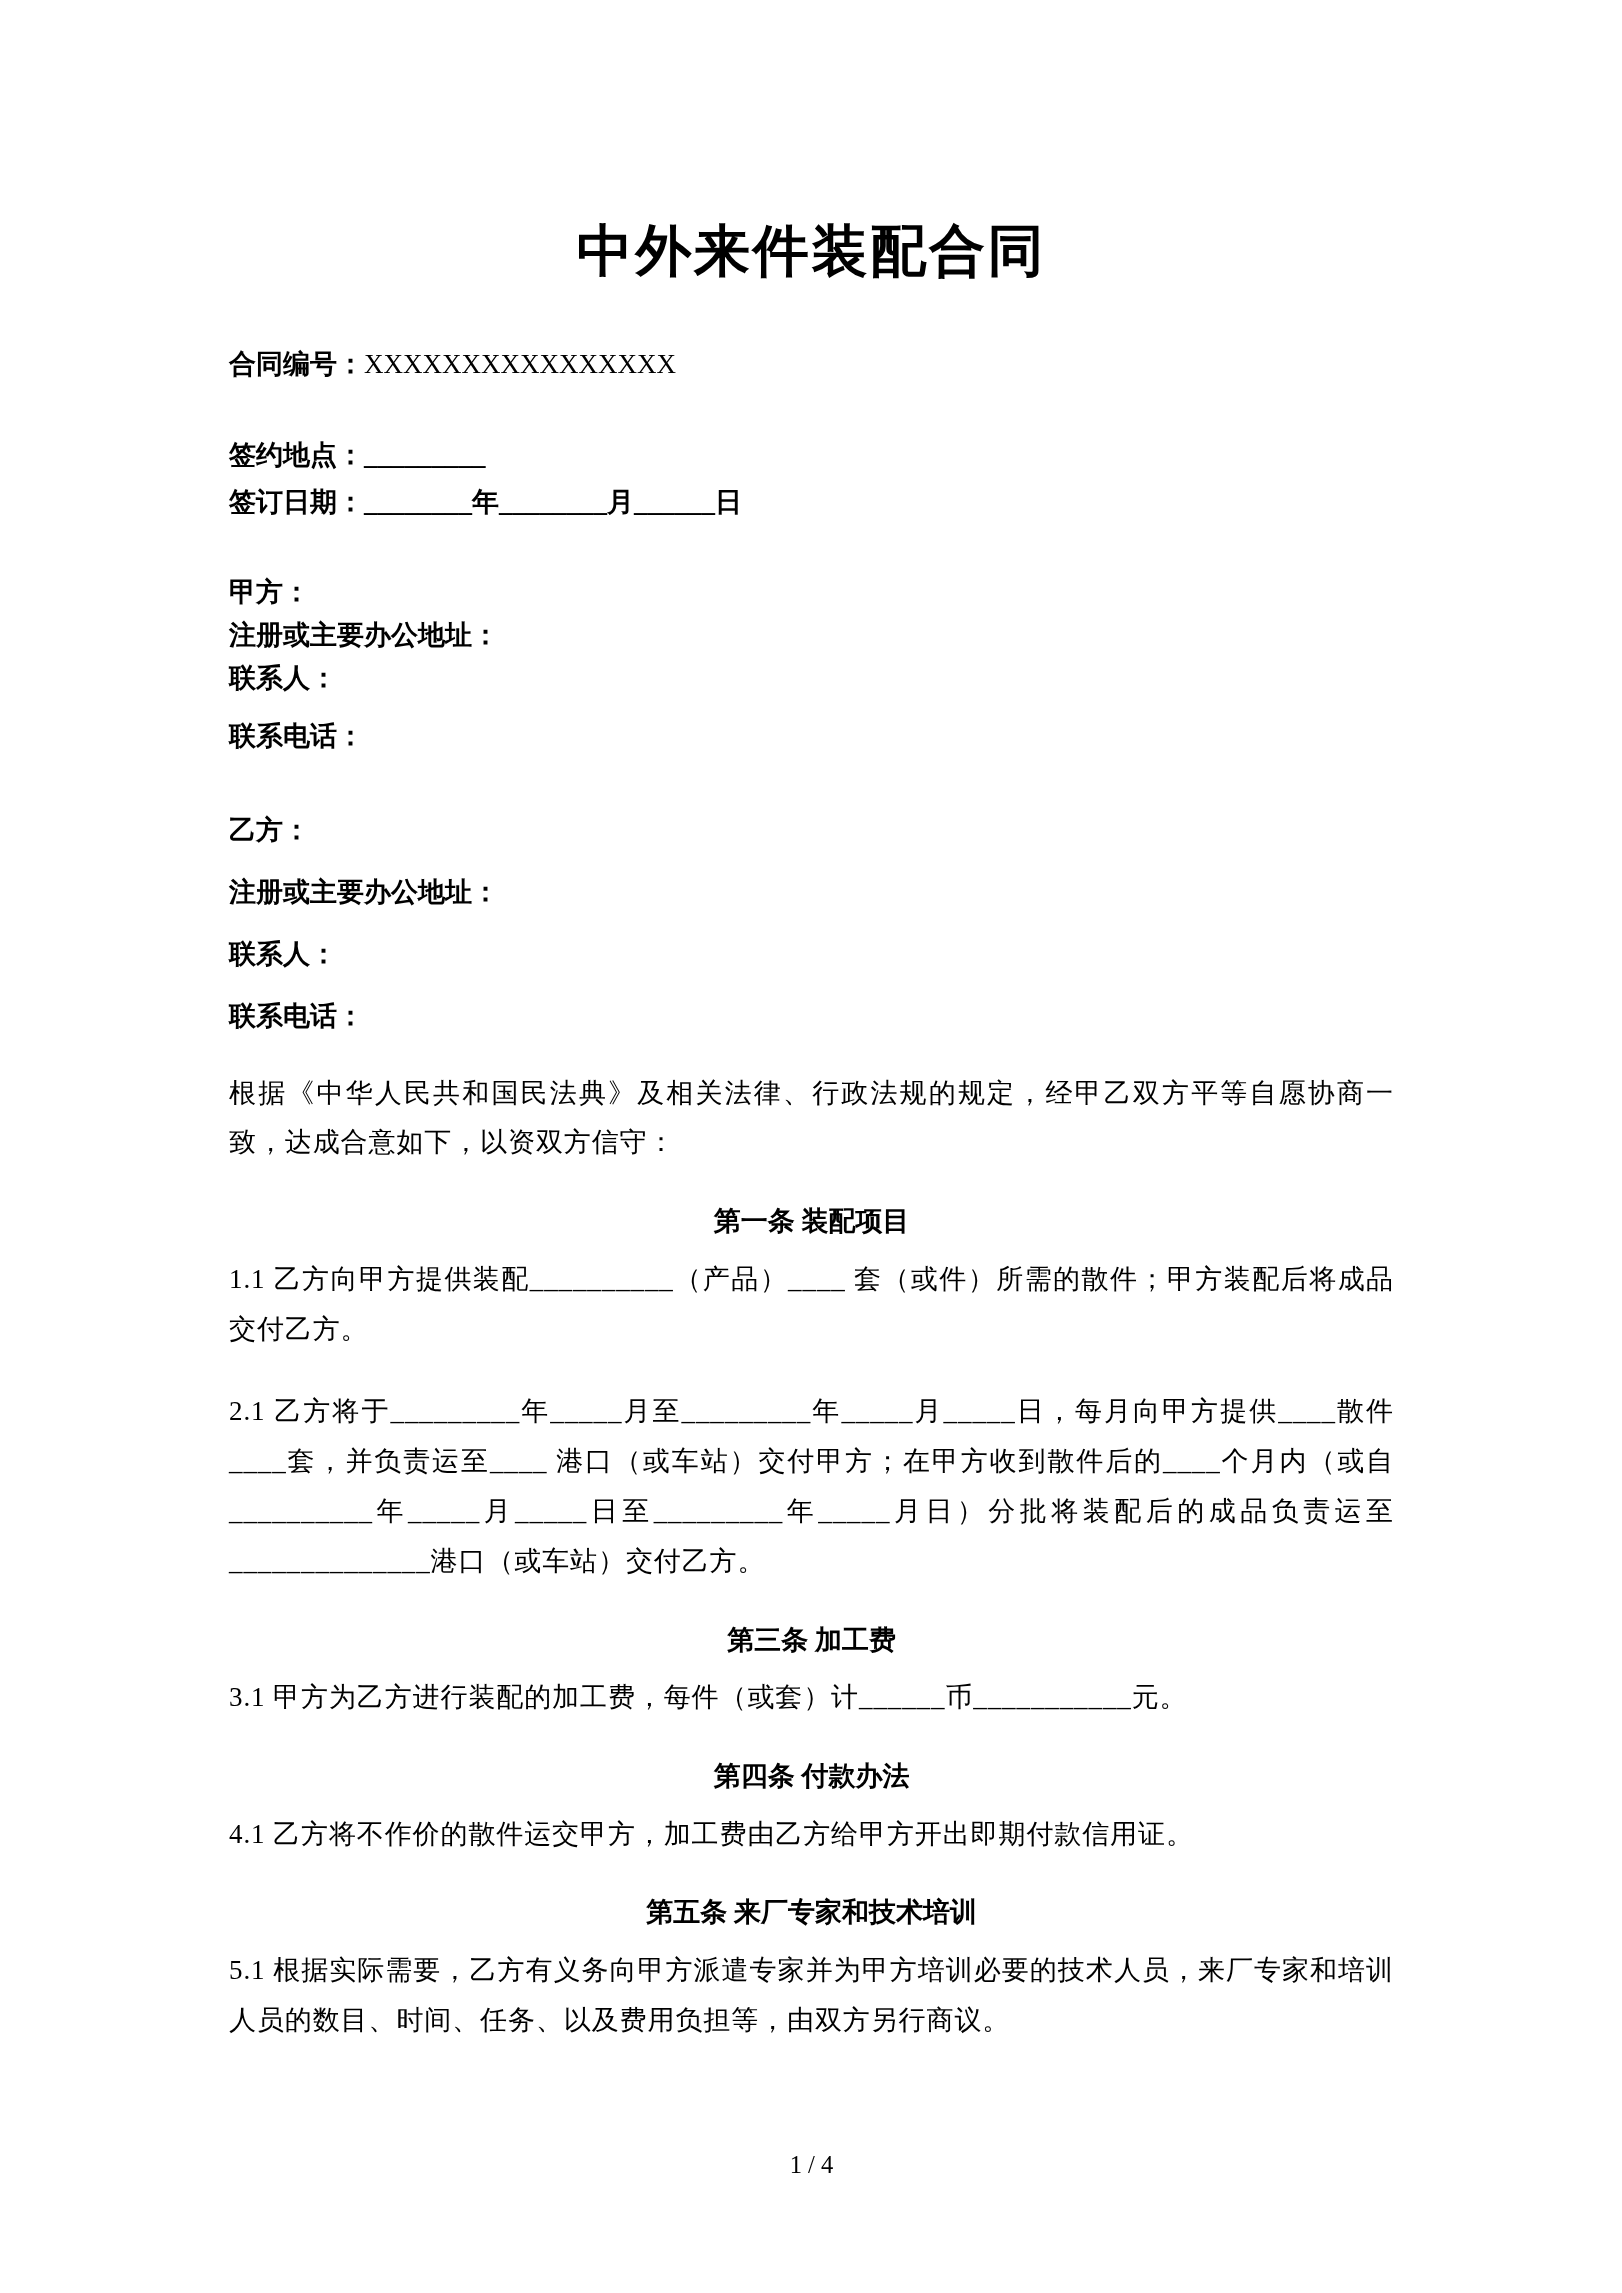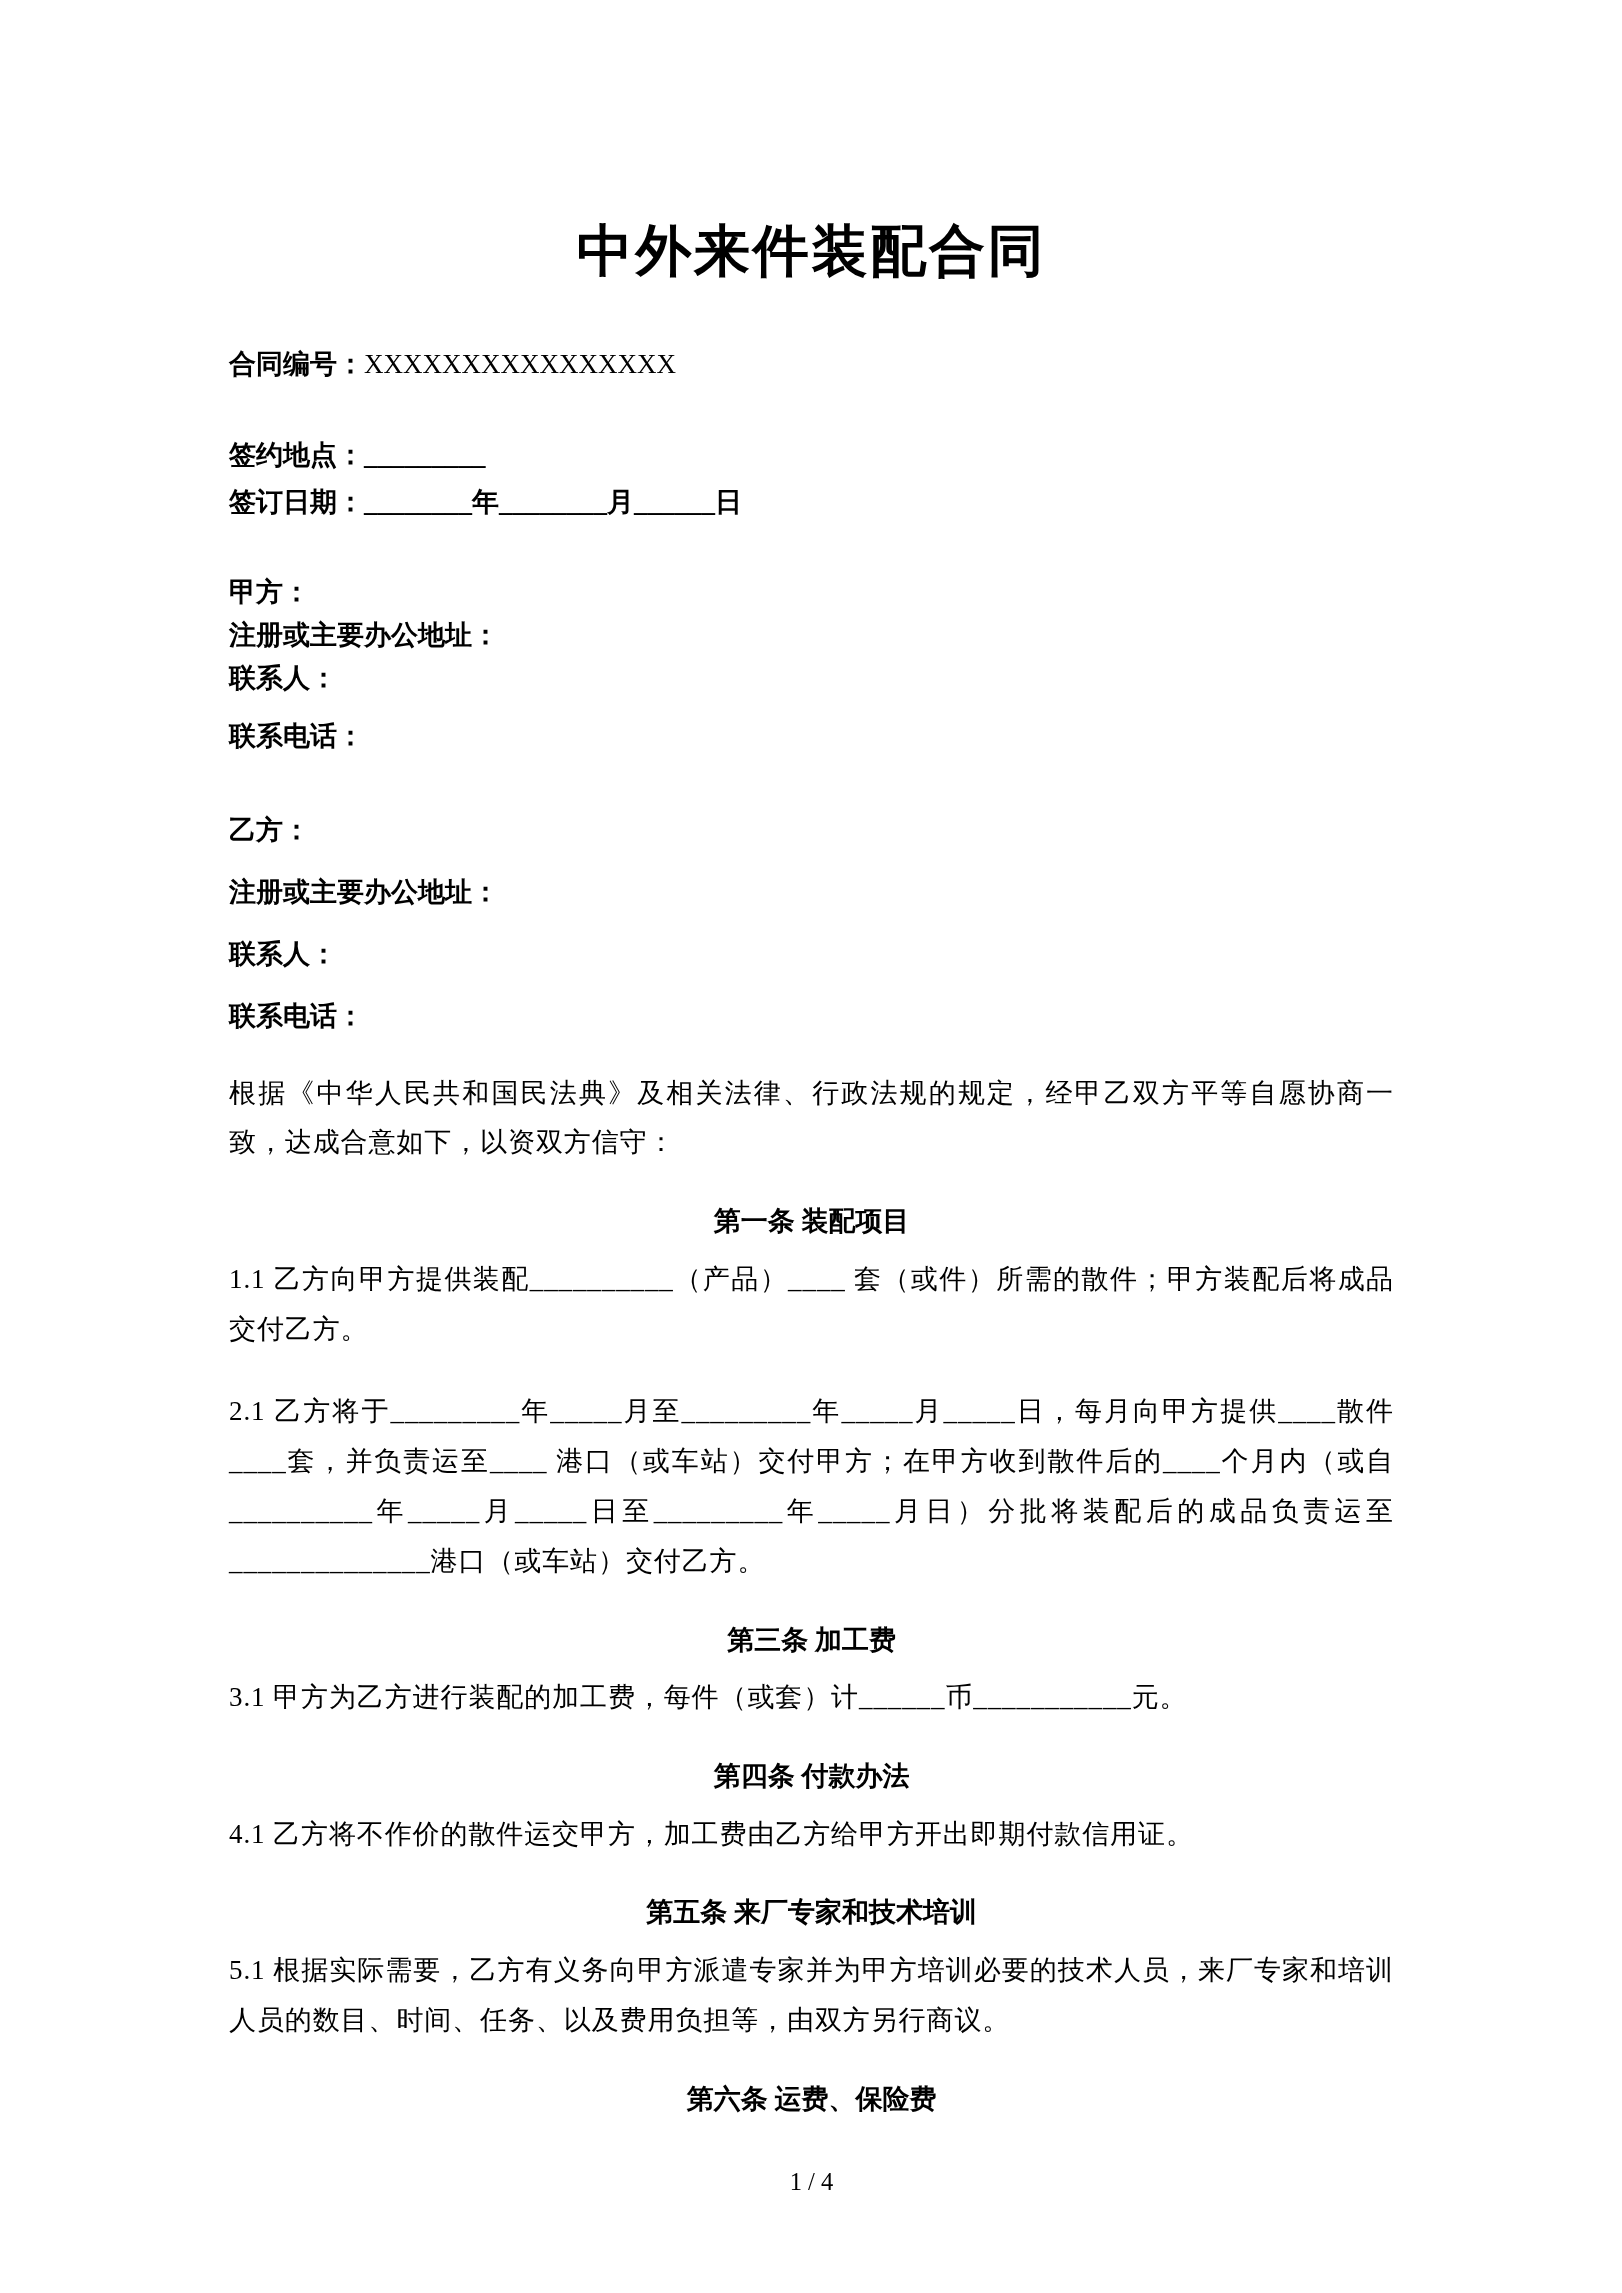--- a/index.html
+++ b/index.html
@@ -65,21 +65,21 @@
   }
   .section-body {
     font-size: 27px;
     line-height: 1.85;
     text-align: justify;
     letter-spacing: 0.9px;
   }
   .section-body:empty { display: none; }
   .footer {
     position: absolute;
-    bottom: 98px;
+    bottom: 115px;
     left: 0;
     width: 100%;
     text-align: center;
     font-size: 24.5px;
   }
 </style>
 </head>
 <body>
 
 <div class="page">
@@ -128,21 +128,17 @@
   <div class="section">
     <h2 class="section-heading">第四条 付款办法</h2>
     <p class="section-body">4.1 乙方将不作价的散件运交甲方，加工费由乙方给甲方开出即期付款信用证。</p>
   </div>
 
   <div class="section">
     <h2 class="section-heading">第五条 来厂专家和技术培训</h2>
     <p class="section-body">5.1 根据实际需要，乙方有义务向甲方派遣专家并为甲方培训必要的技术人员，来厂专家和培训人员的数目、时间、任务、以及费用负担等，由双方另行商议。</p>
   </div>
 
-  <div class="section">
-    <h2 class="section-heading">第六条 运费、保险费</h2>
-
-  </div>
 
   <div class="footer">1 / 4</div>
 
 </div>
 
 
 </body></html>

